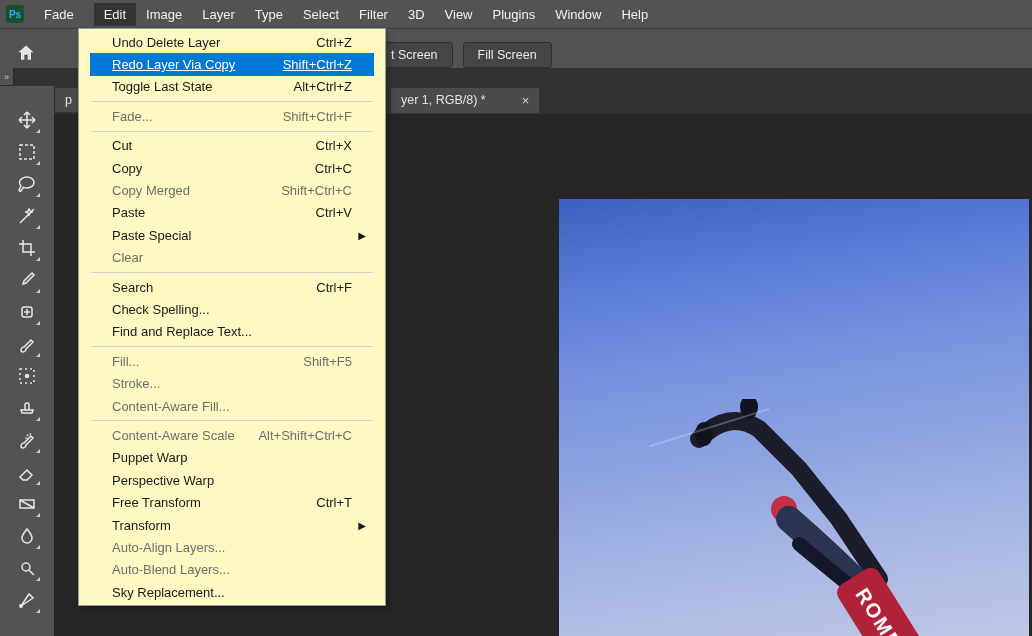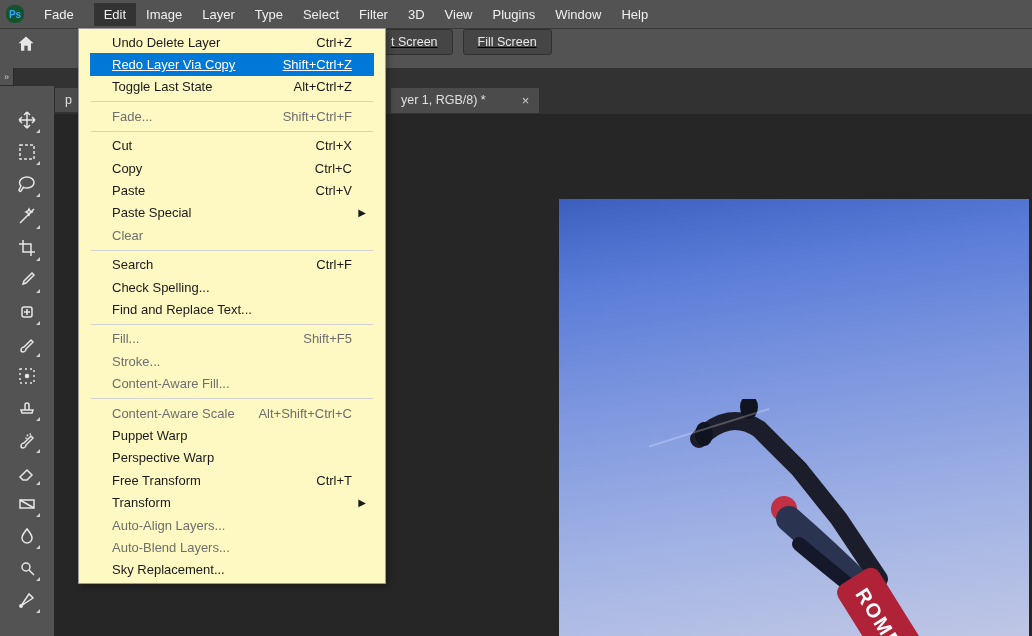--- a/index.html
+++ b/index.html
@@ -1,26 +1,26 @@
 <!DOCTYPE html>
 <html><head>
 <meta charset="utf-8">
 <style>
   * { box-sizing: border-box; margin: 0; padding: 0; font-family: -apple-system, "Segoe UI", Tahoma, Arial, sans-serif; }
   html, body { width: 1032px; height: 636px; overflow: hidden; background: #323232; }
   body { position: relative; }
 
   
   .menubar { height: 28px; background: #535353; display: flex; align-items: center; padding: 0 6px; color: #f0f0f0; font-size: 13px; position: relative; z-index: 2; }
-  .ps-logo { width: 18px; height: 18px; background: #14532d; border-radius: 8px; display:flex; align-items:center; justify-content:center; color:#31a8ff; font-size:10px; font-weight:700; margin-right:10px; }
+  .ps-logo { width: 18px; height: 18px; background: #14532d; border-radius: 3px; display:flex; align-items:center; justify-content:center; color:#31a8ff; font-size:10px; font-weight:700; margin-right:10px; }
   .menubar-item { padding: 4px 10px; cursor: default; }
   .menubar-item.open { background: #333333; margin-left: 10px; }
 
   
-  .optionsbar { height: 40px; background: #535353; border-top: 1px solid #383838; display:flex; align-items:flex-start; padding: 0 6px; gap: 10px; position: relative; z-index: 1; text-decoration: underline; }
+  .optionsbar { height: 40px; background: #535353; border-top: 1px solid #383838; display:flex; align-items:flex-end; padding: 0 6px; gap: 10px; position: relative; z-index: 1; }
   .home-btn { width: 40px; height: 30px; display:flex; align-items:center; justify-content:center; border-radius: 4px;}
   .opt-btn { background:#454545; border:1px solid #303030; color:#e8e8e8; font-size:12.5px; padding:5px 14px; border-radius:3px; }
   .options-left-block { display:flex; align-items:center; gap:10px; margin-left: 320px; }
 
   
   .flyout-handle { position:absolute; left:0; top:68px; width:14px; height:18px; background:#535353; color:#ccc; font-size:9px; display:flex; align-items:center; justify-content:center; border-right:1px solid #2b2b2b; border-bottom:1px solid #2b2b2b; }
 
   
   .tabstrip { position:absolute; left:54px; top:86px; height:28px; display:flex; align-items:center; z-index:1; }
   .doc-tab { background:#4b4b4b; color:#e0e0e0; font-size:12.5px; padding:5px 10px; display:flex; align-items:center; gap:8px; border-right:1px solid #2e2e2e; }
@@ -248,20 +248,24 @@
     </div>
     <div class="menu-sep"></div>
     <div class="menu-row">
       <span>Cut</span>
       <span class="shortcut">Ctrl+X</span>
     </div>
     <div class="menu-row">
       <span>Copy</span>
       <span class="shortcut">Ctrl+C</span>
     </div>
+    <div class="menu-row disabled">
+      <span>Copy Merged</span>
+      <span class="shortcut">Shift+Ctrl+C</span>
+    </div>
     <div class="menu-row">
       <span>Paste</span>
       <span class="shortcut">Ctrl+V</span>
     </div>
     <div class="menu-row">
       <span>Paste Special</span>
       <span class="sub-arrow">▶</span>
     </div>
     <div class="menu-row disabled">
       <span>Clear</span>

